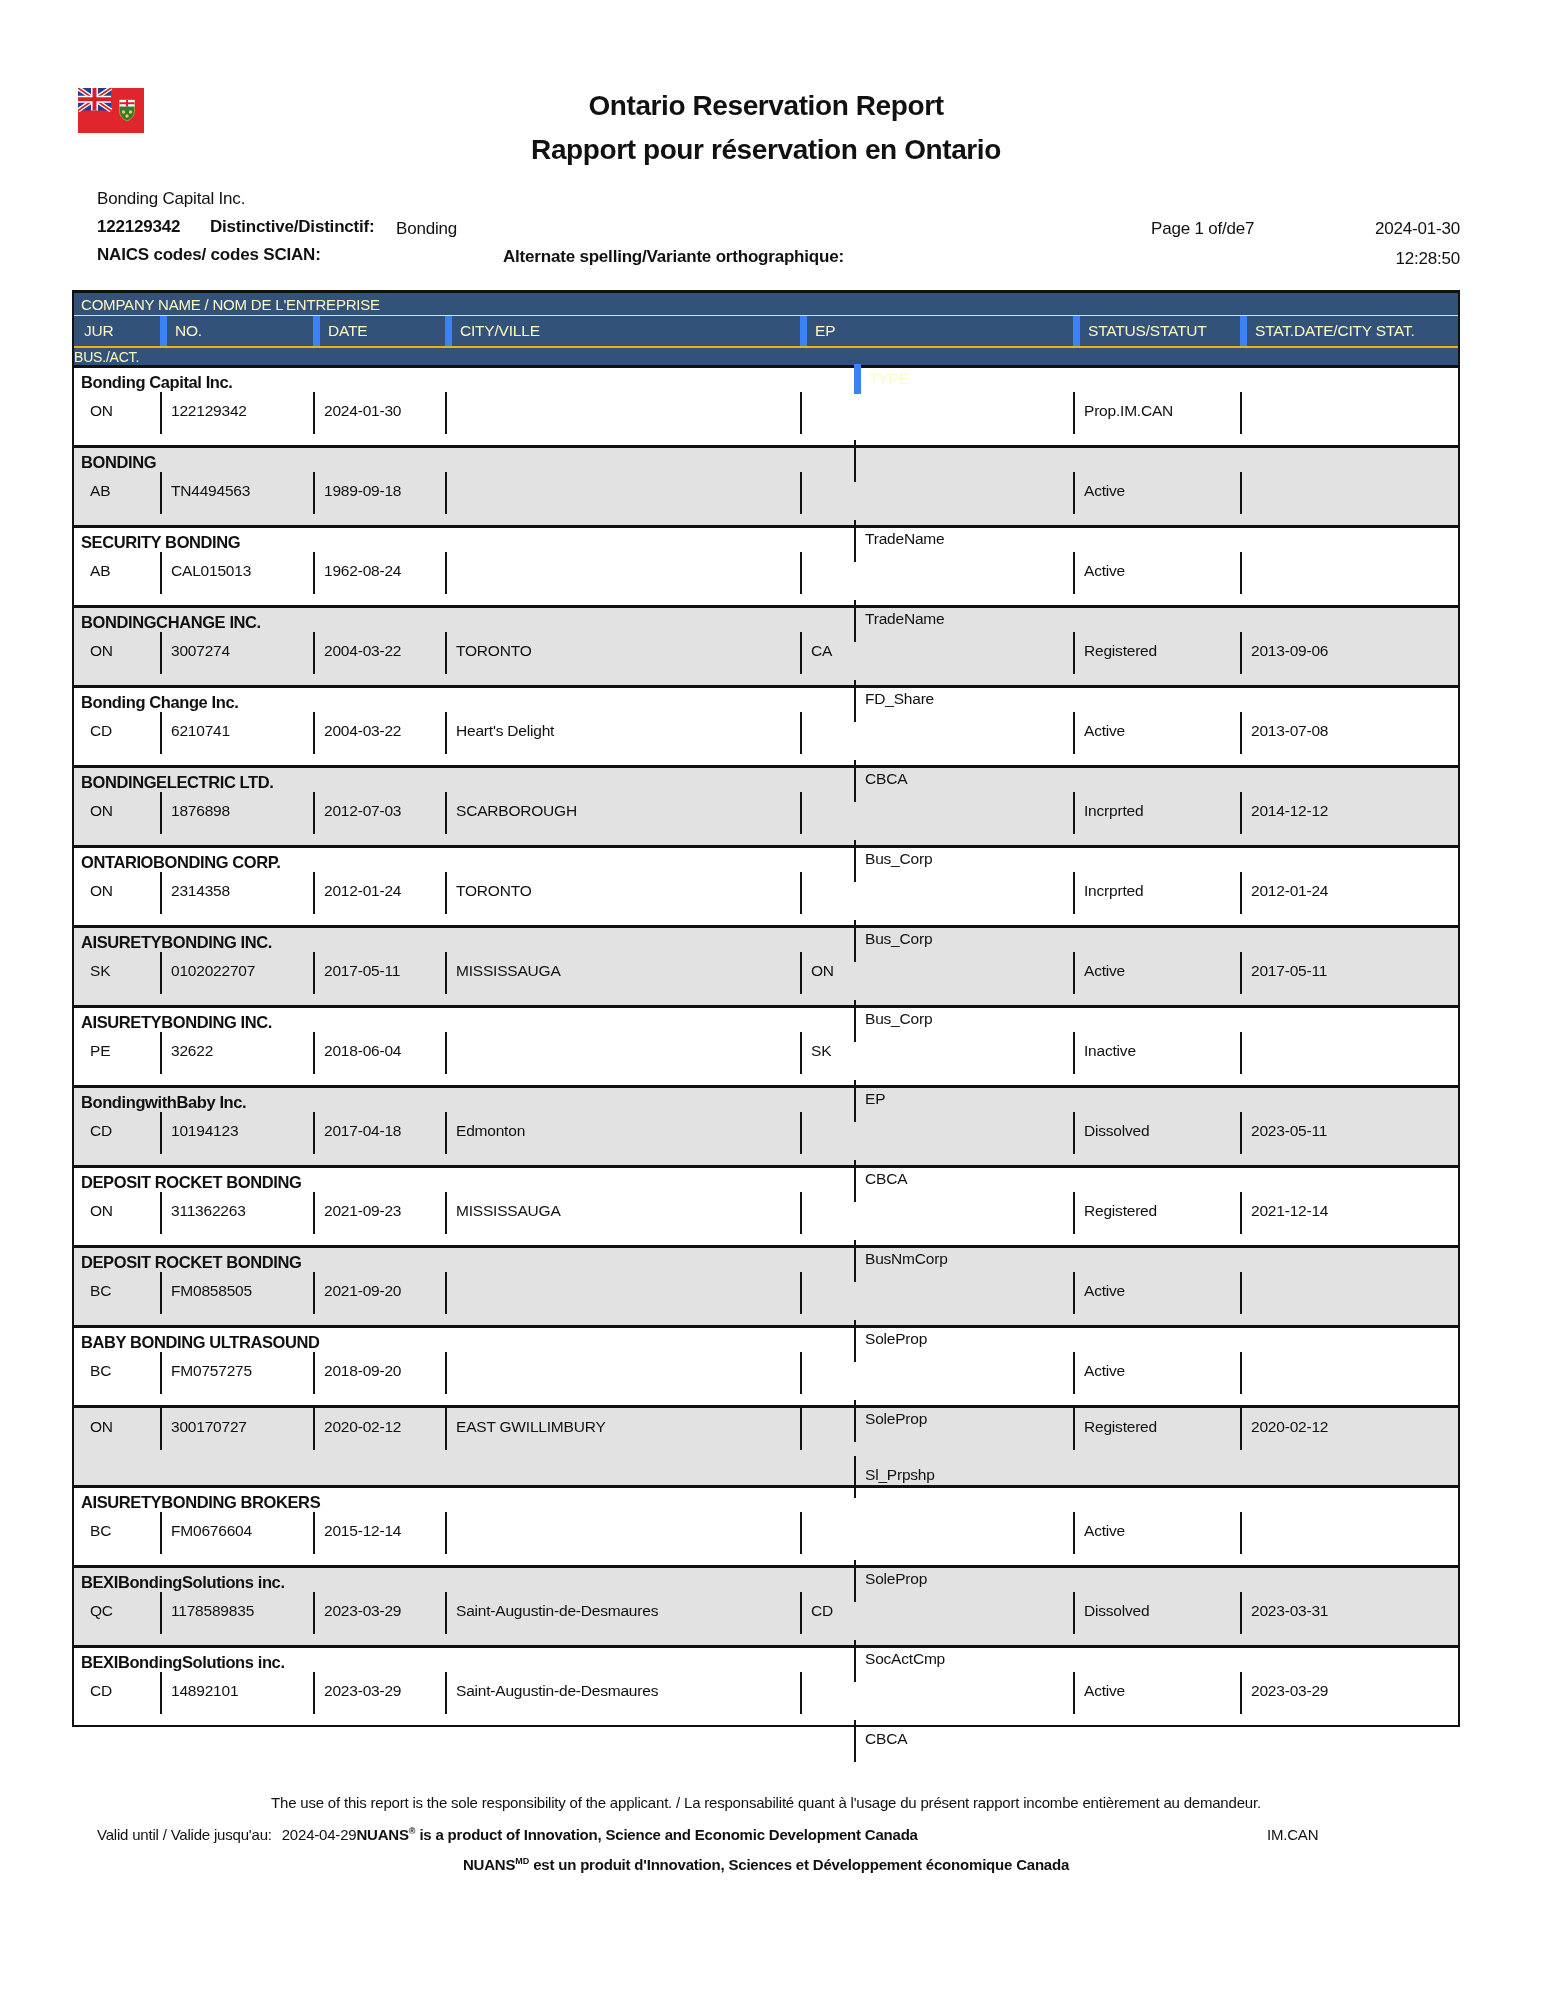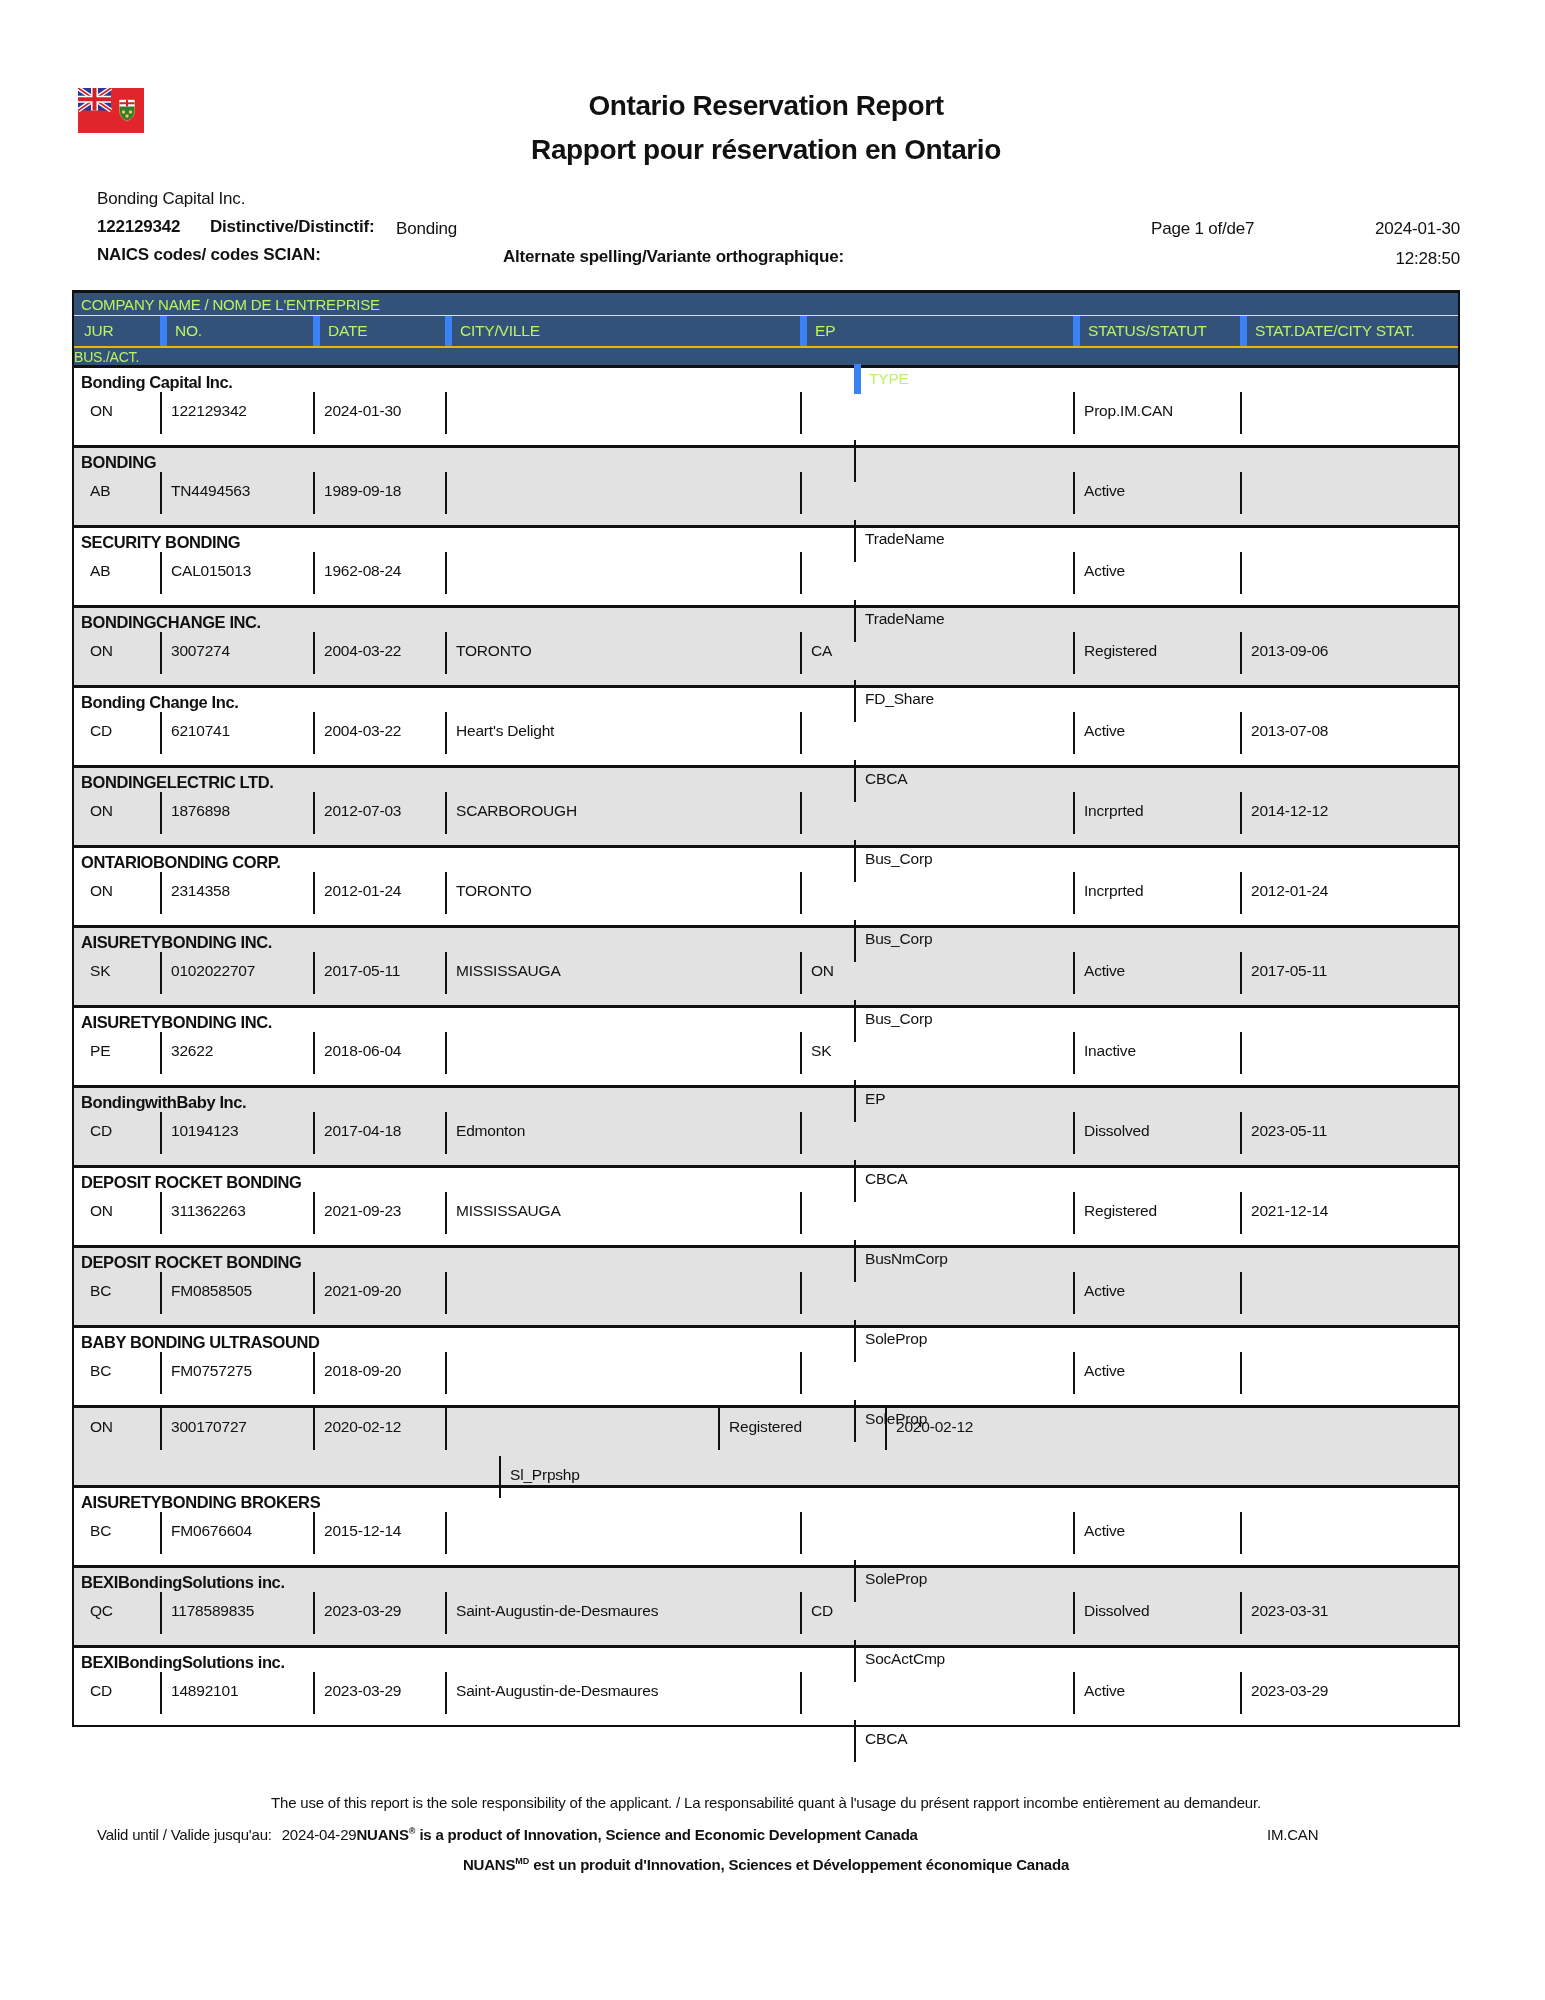--- a/index.html
+++ b/index.html
@@ -26,21 +26,21 @@
   .m2-date { right:85px; top:219px; }
   .m3-naics { left:97px; top:245px; }
   .m3-alt { left:503px; top:247px; }
   .m3-time { right:85px; top:249px; }
 
   
   .tbl {
     position:absolute; left:72px; top:290px; width:1388px;
     border:2px solid var(--ink); border-top-width:3px; background:#fff;
   }
-  .thead { background:var(--blue); color:#bef264; }
+  .thead { background:var(--blue); color:#fef9c3; }
   .band1 { height:23px; line-height:23px; padding-left:7px; font-size:15px; border-bottom:1px solid #d7dfe9; }
   .band2 { display:flex; height:30px; }
   .hc { height:30px; line-height:30px; padding-left:8px; font-size:15.5px; border-left:7px solid #3b82f6; overflow:hidden; white-space:nowrap; }
   .hc.c0 { border-left:none; padding-left:10px; }
   .band3 { height:19px; line-height:18px; font-size:14px; border-top:2px solid #eab308; }
 
   .c0{width:86px;} .c1{width:153px;} .c2{width:132px;} .c3{width:355px;}
   .c4{width:54px;} .c5{width:219px;margin-top:48px;} .c6{width:167px;} .c7{flex:1;}
 
   .group { height:80px; border-top:3px solid var(--ink); background:#fff; }
@@ -297,20 +297,21 @@
       <div class="cell c6">Active</div>
       <div class="cell c7"></div>
     </div>
   </div>
 
   <div class="group shaded">
     <div class="drow">
       <div class="cell c0">ON</div>
       <div class="cell c1">300170727</div>
       <div class="cell c2">2020-02-12</div>
+      <div class="cell c3">EAST GWILLIMBURY</div>
       <div class="cell c4"></div>
       <div class="cell c5">Sl_Prpshp</div>
       <div class="cell c6">Registered</div>
       <div class="cell c7">2020-02-12</div>
     </div>
   </div>
 
   <div class="group">
     <div class="gname">AISURETYBONDING BROKERS</div>
     <div class="drow">

